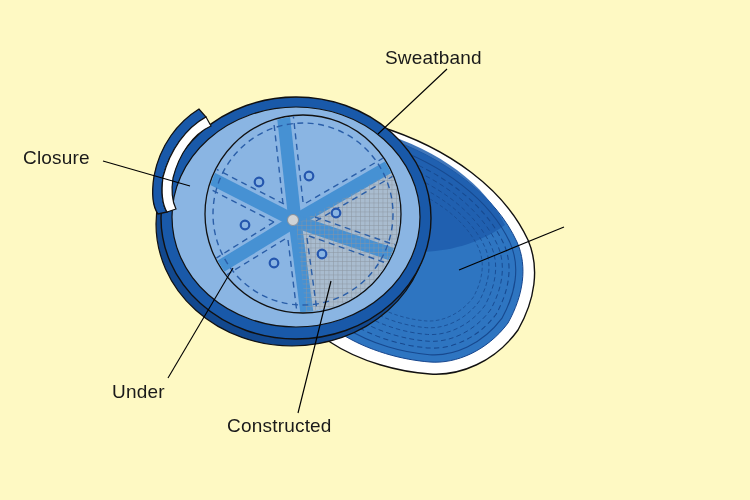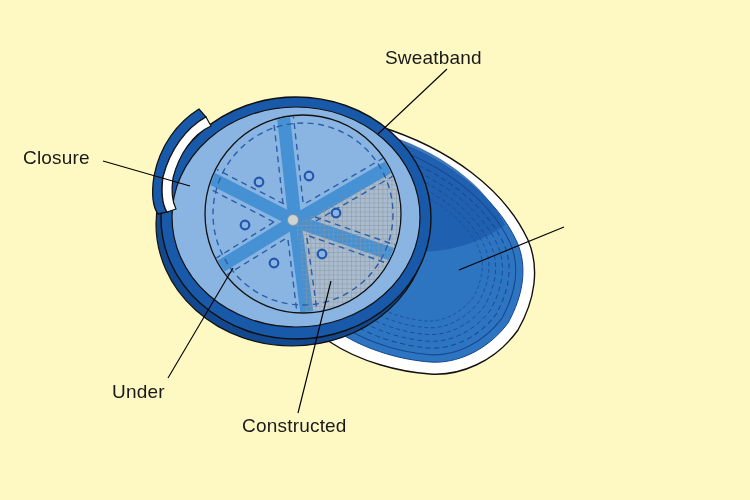--- a/index.html
+++ b/index.html
@@ -119,14 +119,14 @@
       <line x1="103" y1="161" x2="190" y2="186"></line>
       <line x1="564" y1="227" x2="459" y2="270"></line>
       <line x1="168" y1="378" x2="233" y2="268"></line>
       <line x1="298" y1="413" x2="331" y2="281"></line>
     </g>
   </svg>
 
   <div class="lbl" style="left:385px;top:47px">Sweatband</div>
   <div class="lbl" style="left:23px;top:147px">Closure</div>
   <div class="lbl" style="left:112px;top:381px">Under</div>
-  <div class="lbl" style="left:242px;top:415px">Constructed</div>
+  <div class="lbl" style="left:227px;top:415px">Constructed</div>
 </div>
 
 </body></html>

